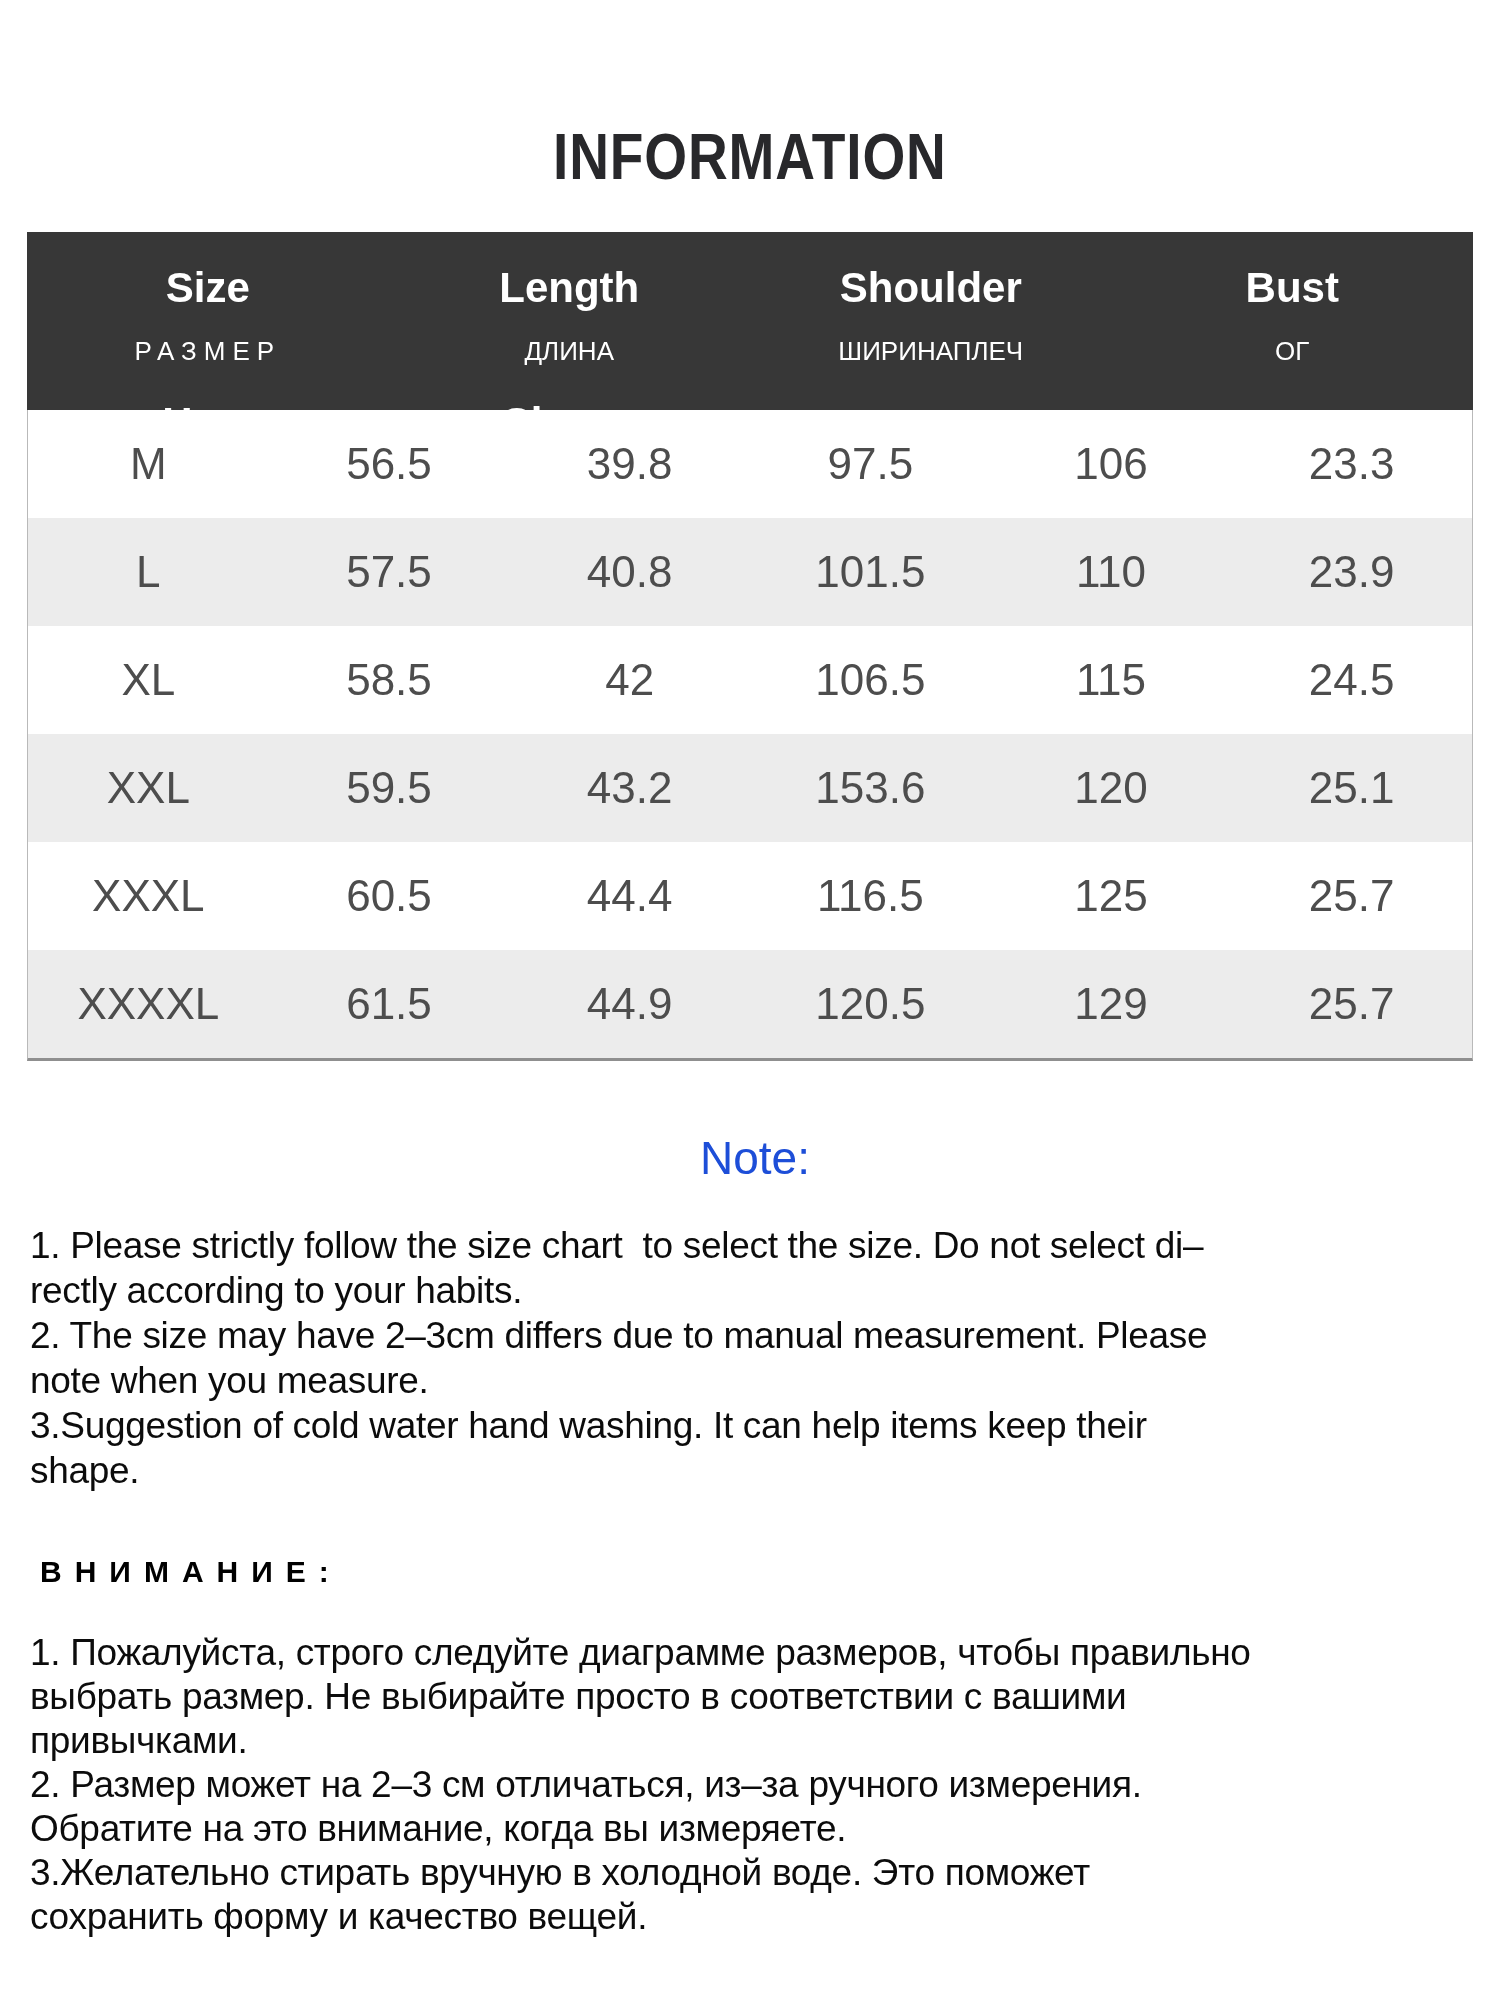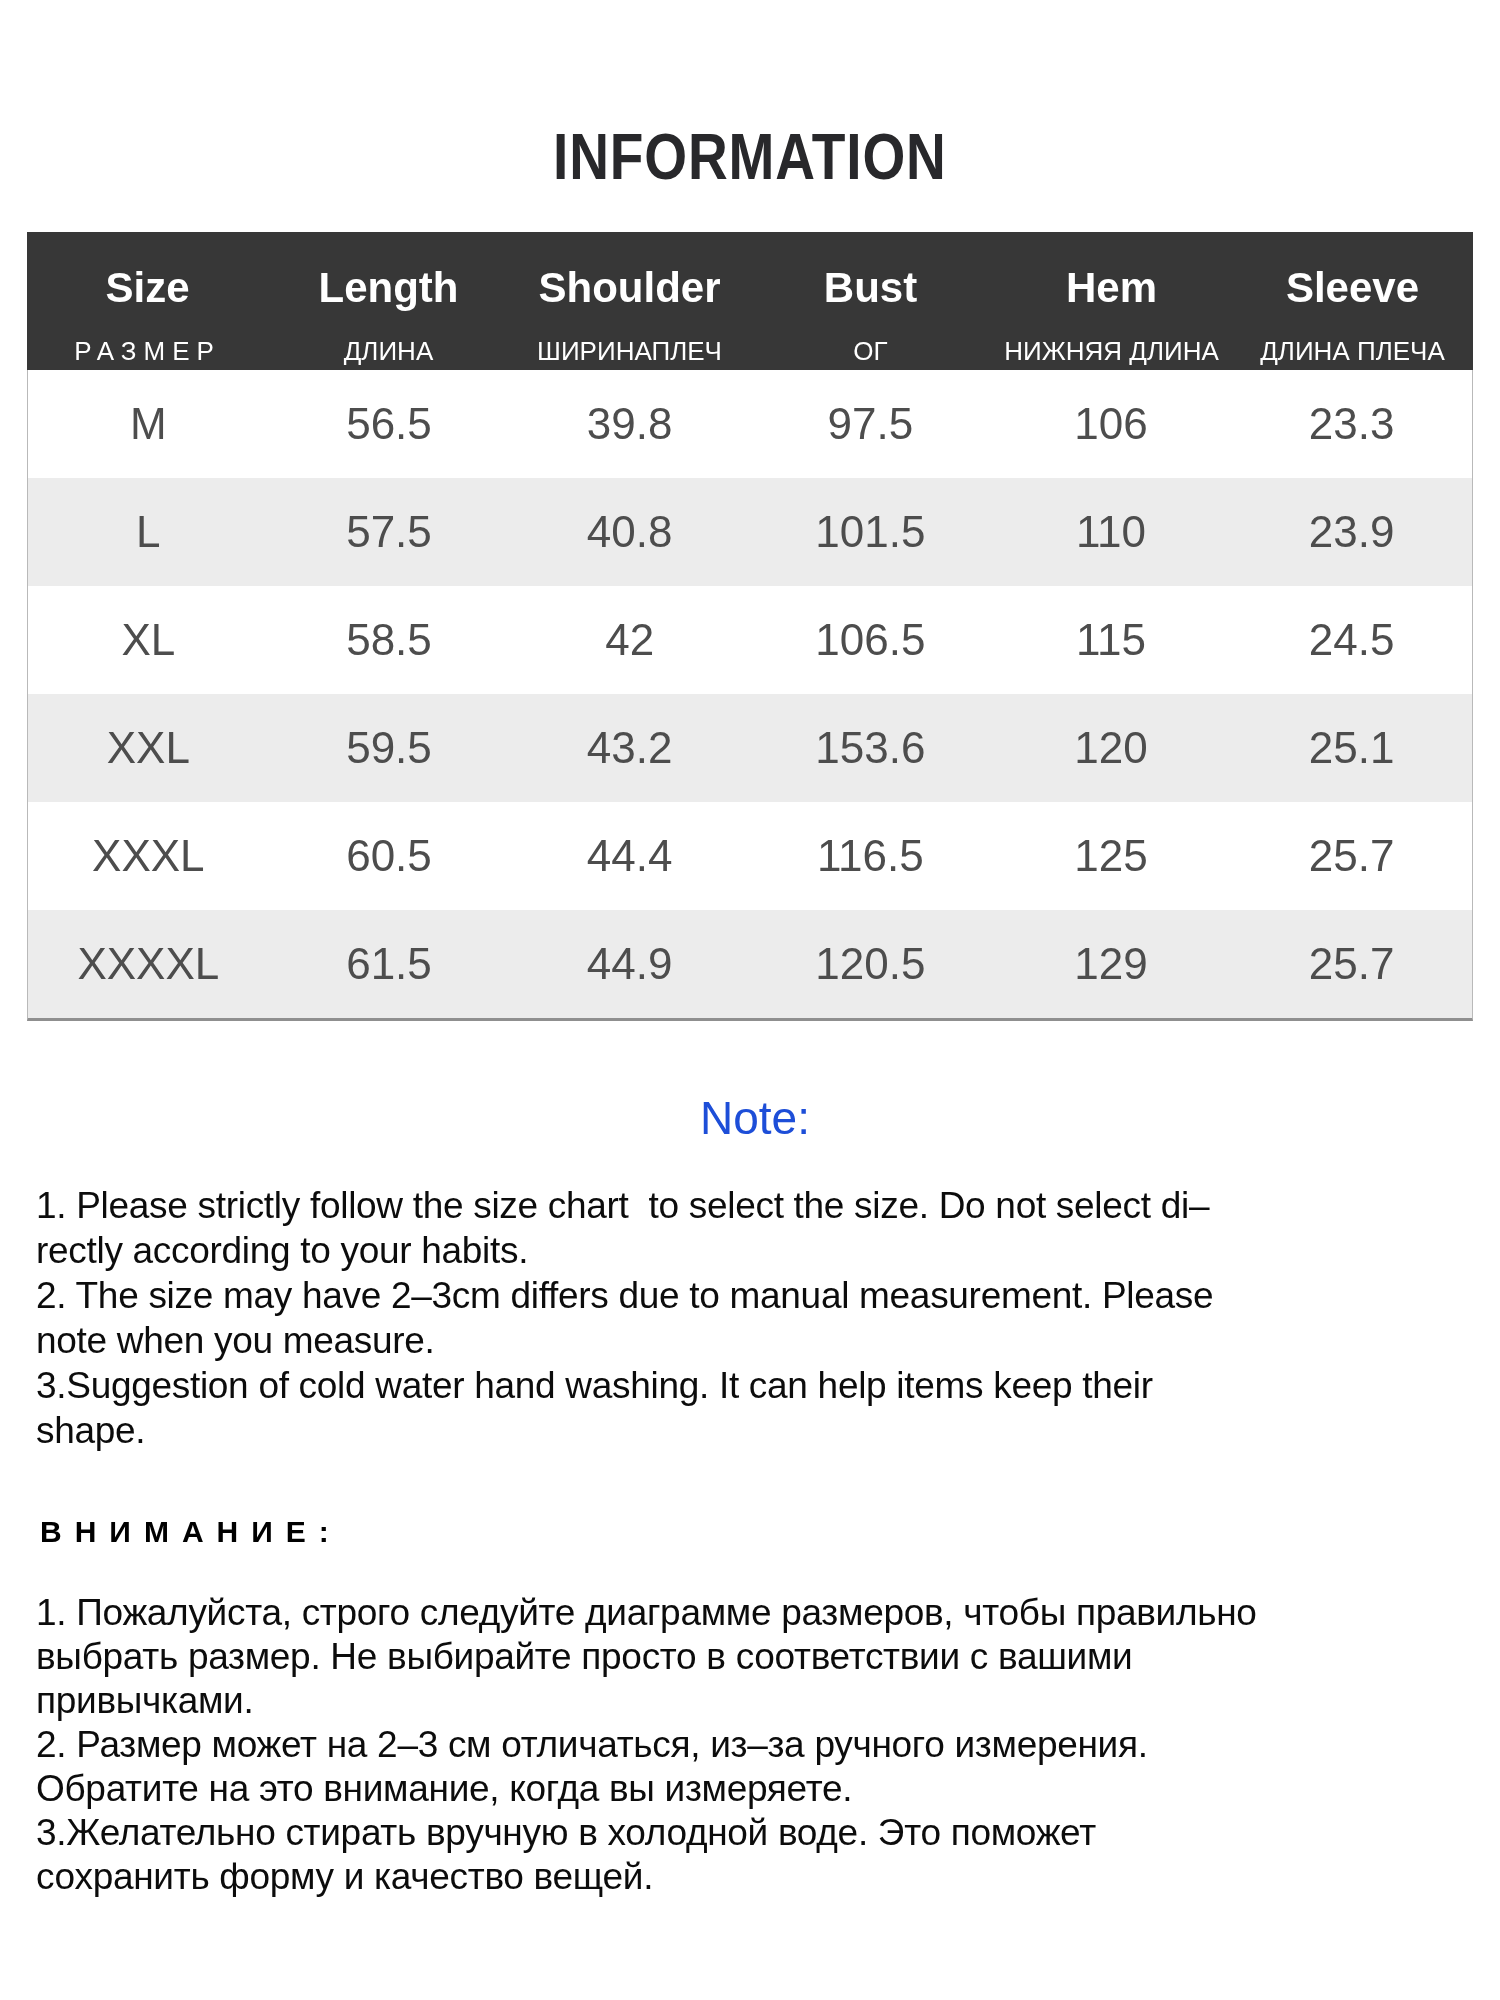--- a/index.html
+++ b/index.html
@@ -11,23 +11,23 @@
   }
   .title-row{padding-top:120px;text-align:center;}
   .title{
     display:inline-block;
     font-size:64px;font-weight:700;color:#28282b;
     letter-spacing:1px;
     transform:scaleX(0.86);transform-origin:center;
   }
   .size-table{margin:38px 27px 0 27px;}
   .thead{
-    display:grid;grid-template-columns:repeat(6,1fr);
+    display:grid;grid-template-columns:repeat(4,1fr);
     background:var(--header-bg,#373737);
-    height:138px;
+    height:178px;
   }
   .hcell{display:flex;flex-direction:column;align-items:center;padding-top:32px;}
   .h-en{color:var(--header-text,#ffffff);font-size:42px;font-weight:700;line-height:48px;white-space:nowrap;}
   .h-ru{color:var(--header-text,#ffffff);font-size:26px;margin-top:24px;white-space:nowrap;}
   .hcell:first-child .h-ru{letter-spacing:7px;}
   .tbody{
     border-left:1px solid #b9b9b9;
     border-right:1px solid #b9b9b9;
     border-bottom:3px solid #8f8f8f;
   }
@@ -36,21 +36,20 @@
   .tcell{
     display:flex;align-items:center;justify-content:center;
     font-size:44px;font-weight:400;color:var(--cell-text,#4d4d4d);
   }
   .notes{margin:0 20px 0 30px;}
   .note-heading{margin-top:70px;font-size:46px;color:#1d4ed8;text-align:center;}
   .note-text{
     white-space:pre;
     font-size:37px;line-height:45px;letter-spacing:-0.3px;
     color:#0c0c0c;
-    margin-left:6px;
   }
   .note-text.en{margin-top:38px;}
   .attention-heading{
     margin-top:62px;padding-left:10px;
     font-size:30px;font-weight:700;letter-spacing:13px;
     color:#000000;white-space:nowrap;
   }
   .note-text.ru{margin-top:42px;line-height:44px;}
 </style>
 </head>

